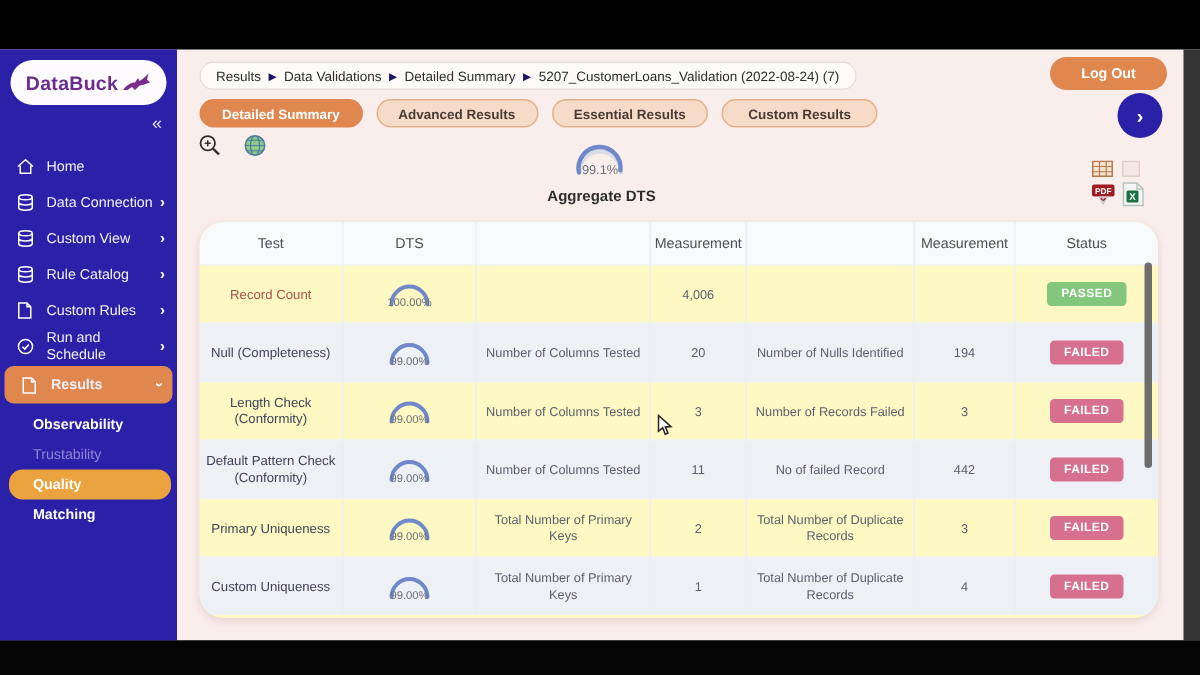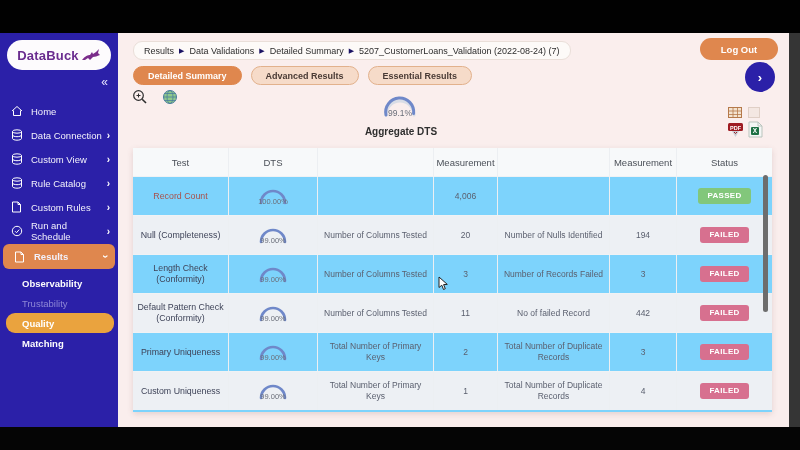--- a/index.html
+++ b/index.html
@@ -38,21 +38,21 @@
   .next-btn { position:absolute; right:14px; top:29px; width:30px; height:30px; border-radius:50%; background:#2b20a8; color:#fff; display:flex; align-items:center; justify-content:center; font-size:13px; font-weight:bold; cursor:pointer; }
   .tool-icons { position:absolute; left:14px; top:56px; display:flex; gap:14px; align-items:center; }
   .overview-label { position:absolute; left:14px; top:77px; font-size:9.5px; color:#3a3a3a; }
   .agg-gauge { position:absolute; left:262px; top:60px; width:40px; text-align:center; }
   .agg-gauge .pct { font-size:8.5px; color:#6b6f7a; margin-top:-9px; }
   .agg-label { position:absolute; left:238px; top:93px; width:90px; text-align:center; font-size:10px; font-weight:bold; color:#2e2e2e; }
   .mini-icons { position:absolute; right:29px; top:74px; display:flex; gap:6px; }
   .file-icons { position:absolute; right:26px; top:88px; display:flex; gap:4px; align-items:flex-end; }
 
   
-  .card { position:absolute; left:15px; top:115px; width:639px; height:264px; background:#7dd3fc; border-radius:0; box-shadow:0 2px 6px rgba(120,80,80,.18); overflow:hidden; }
+  .card { position:absolute; left:15px; top:115px; width:639px; height:264px; background:#fef9c3; border-radius:16px; box-shadow:0 2px 6px rgba(120,80,80,.18); overflow:hidden; }
   .t-head, .t-row { display:grid; grid-template-columns:96px 89px 116px 64px 112px 67px 1fr; }
   .t-head { height:28px; background:#f7f9fa; }
   .t-head .hc { display:flex; align-items:center; justify-content:center; font-size:9.5px; color:#4b5058; border-right:1px solid #eceff2; }
   .t-head .hc:last-child { border-right:none; }
   .t-row { height:39px; border-top:1px solid #f0f2f4; }
   .t-row.alt { background:#edf0f4; }
   .cell { display:flex; align-items:center; justify-content:center; text-align:center; font-size:8.5px; color:#5a5f6e; border-right:1px solid #eceff2; padding:0 4px; line-height:1.25; }
   .cell:last-child { border-right:none; }
   .cell.test { color:#3e4358; font-size:8.8px; }
   .cell.test.maroon { color:#a8504a; }
@@ -181,20 +181,21 @@
         <span class="sep">▶</span>
         <span>5207_CustomerLoans_Validation (2022-08-24) (7)</span>
       </div>
 
       <button class="logout">Log Out</button>
 
       <div class="tabs">
         <div class="tab active">Detailed Summary</div>
         <div class="tab">Advanced Results</div>
         <div class="tab">Essential Results</div>
+        <div class="tab">Custom Results</div>
       </div>
 
       <div class="next-btn">
           <span>›</span>
         </div>
 
       <div class="tool-icons">
         <span>
             <svg width="16" height="16" viewBox="0 0 16 16">
               <circle cx="6.5" cy="6.5" r="4.8" fill="none" stroke="#2c2c2c" stroke-width="1.2"></circle>

